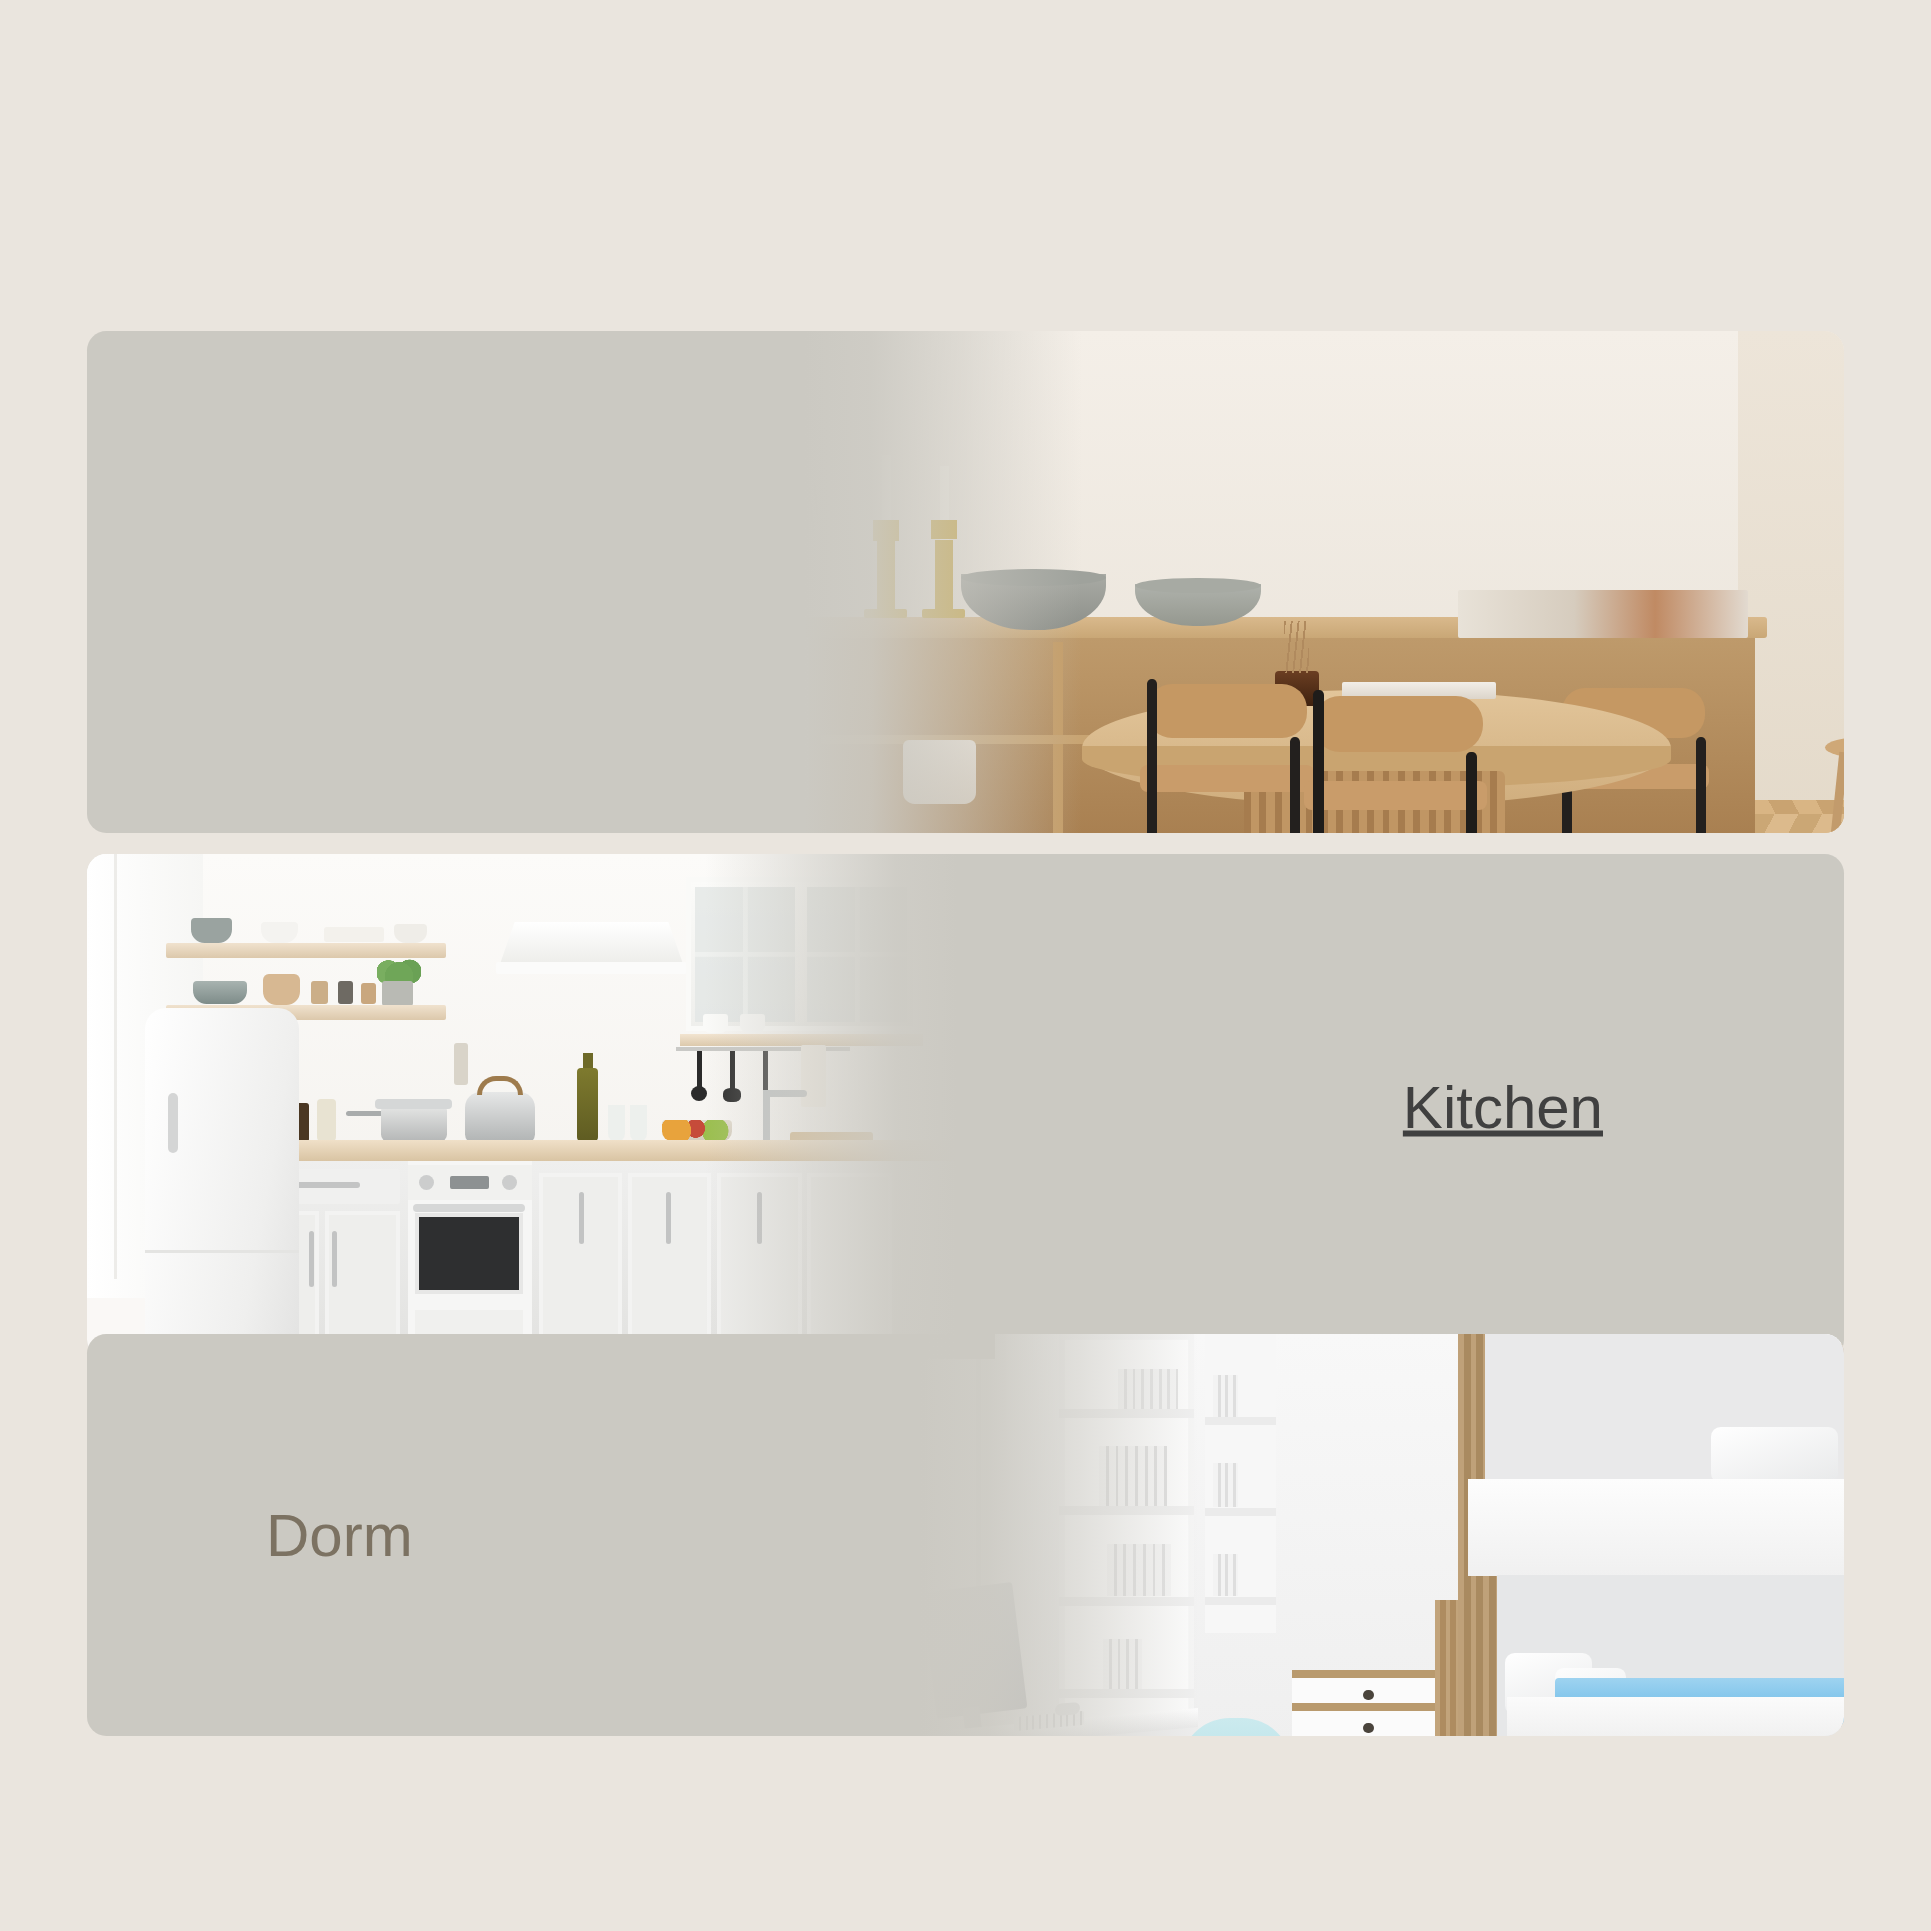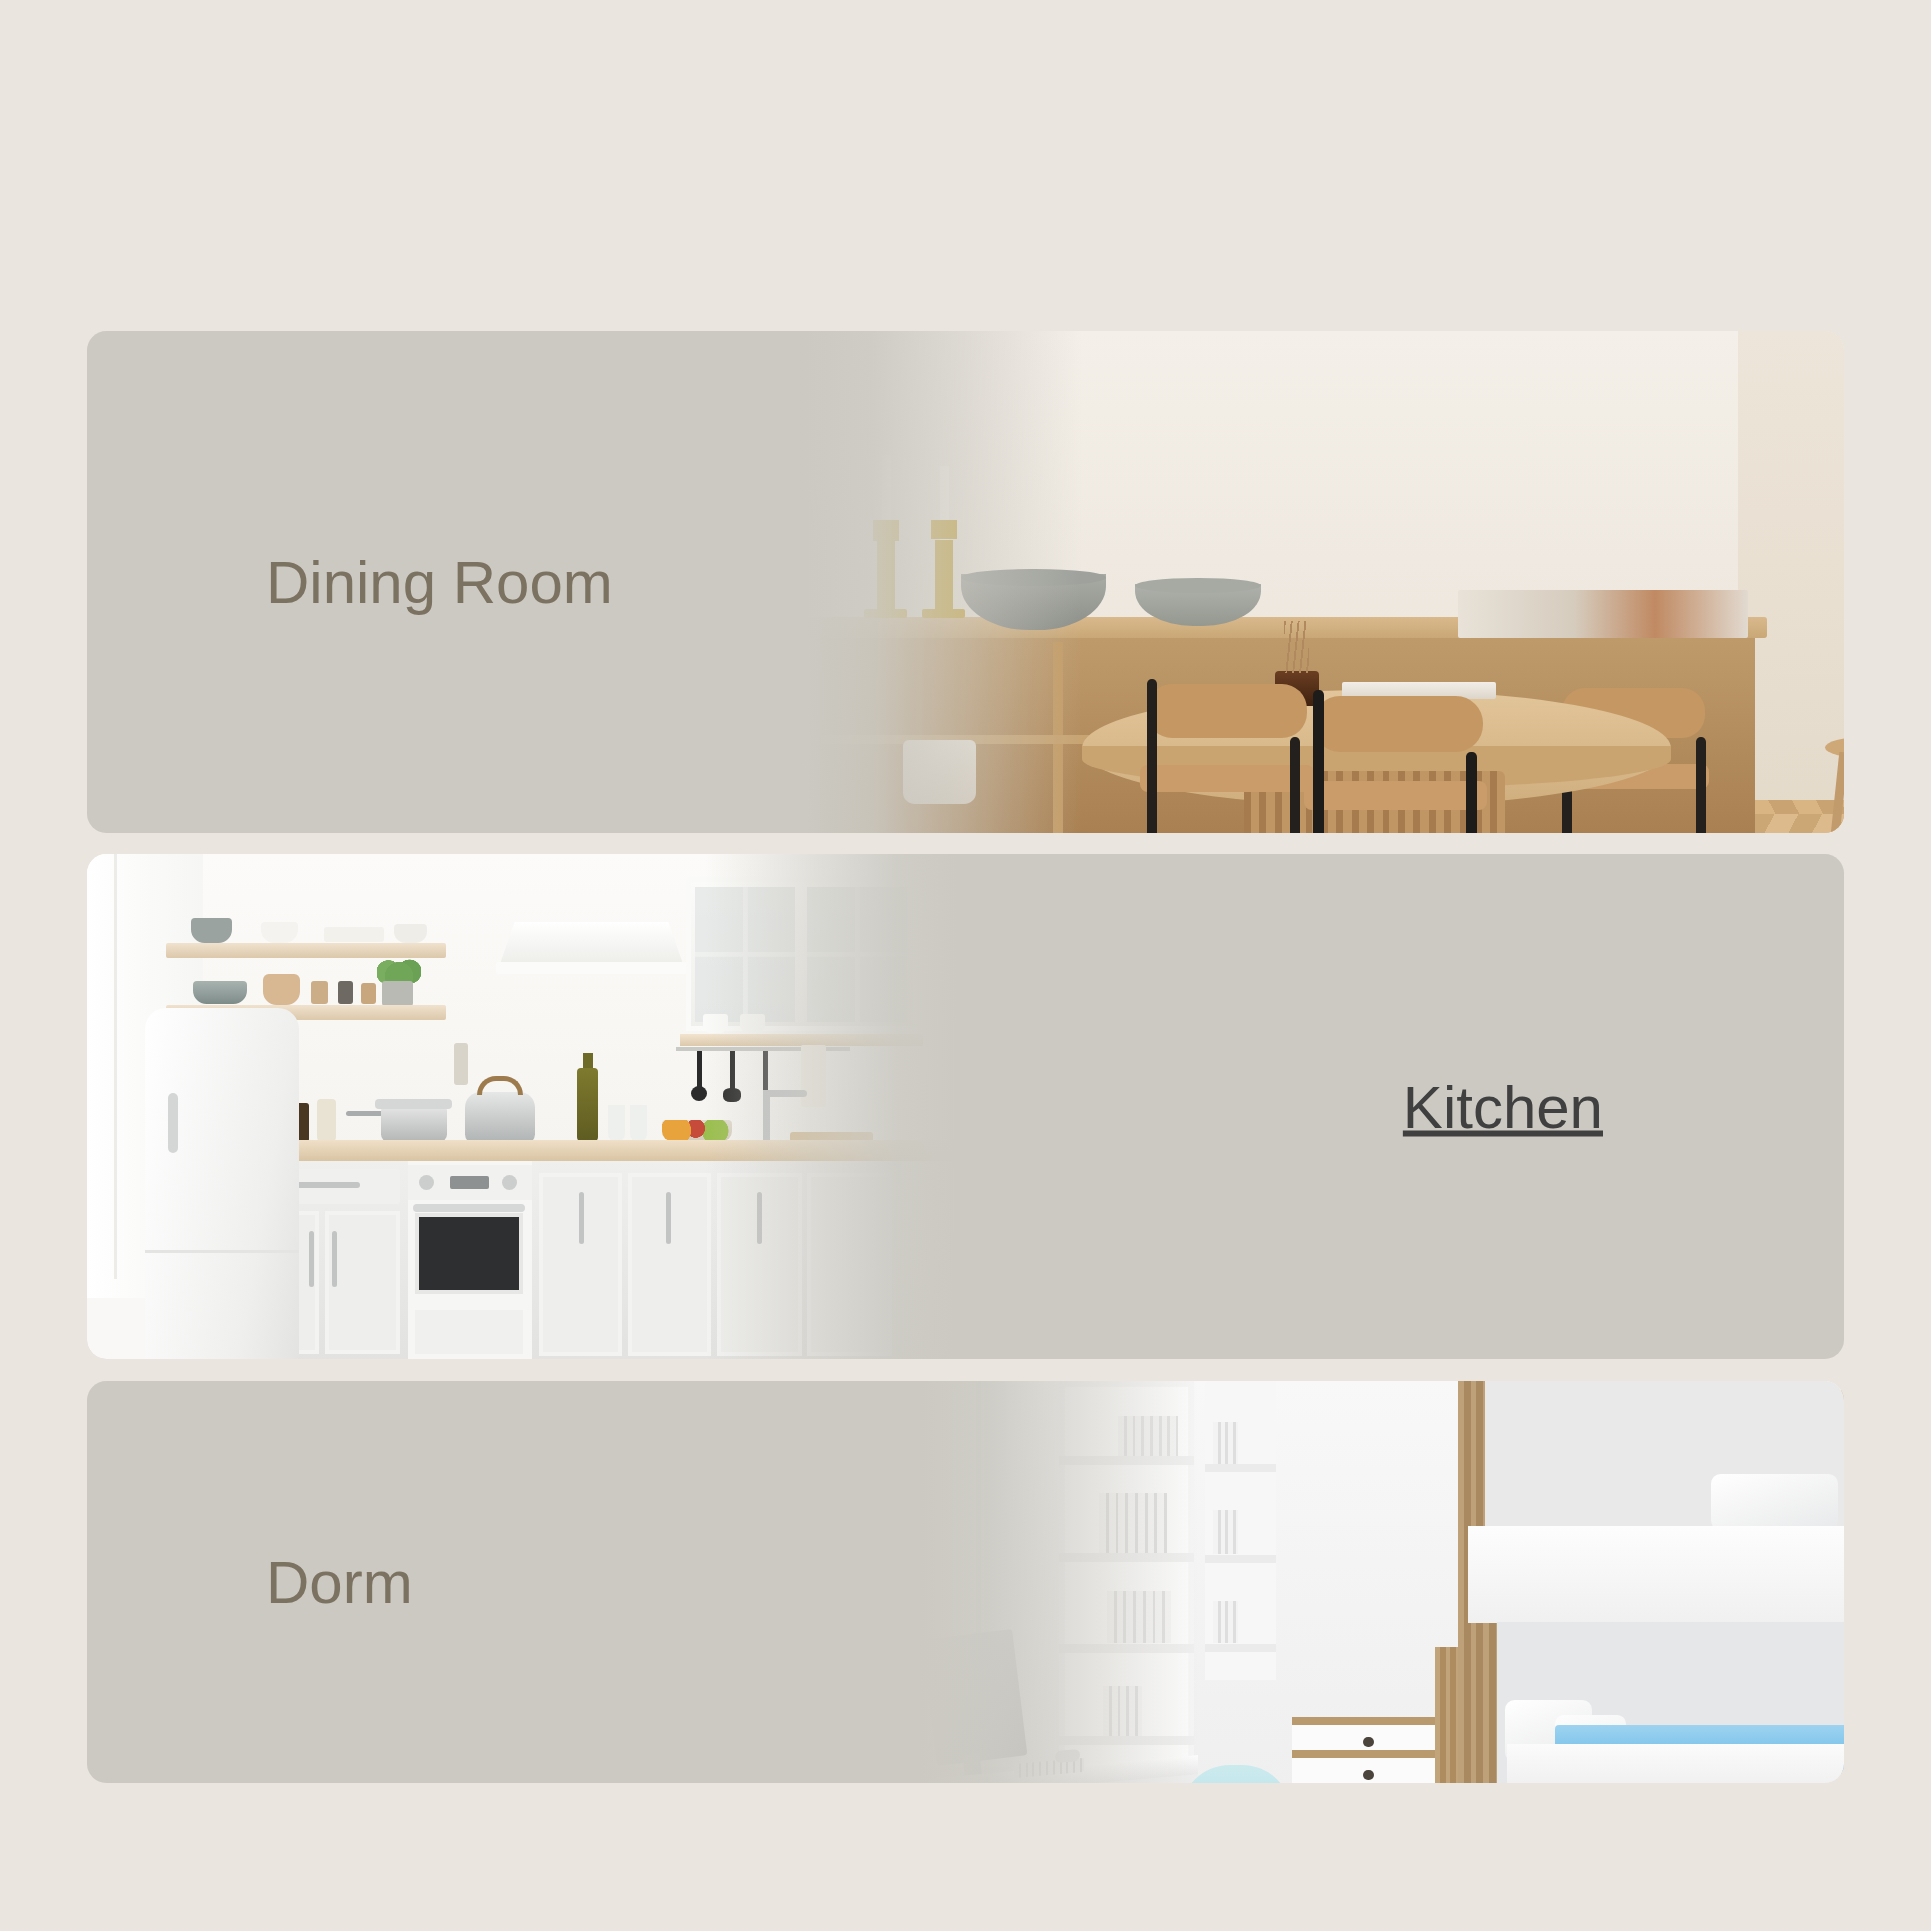--- a/index.html
+++ b/index.html
@@ -27,21 +27,21 @@
   .dot.d2{background:#A39C8D;}
   .dot.d3{background:#CFC8BC;}
 
   
   .card{
     position:absolute;left:87px;width:1757px;
     background:#CBC9C2;border-radius:19.3px;overflow:hidden;
   }
   #card-dining{top:331px;height:502px;}
   #card-kitchen{top:854px;height:505px;}
-  #card-dorm{top:1381px;height:402px;}
+  #card-dorm{top:1334px;height:402px;}
 
   .label{
     position:absolute;
     font-size:60px;font-weight:400;color:#7C7262;
     white-space:nowrap;z-index:9;
   }
   .label.left{left:179px;top:50%;transform:translateY(-50%);}
   .label.right{right:241px;top:50%;transform:translateY(-50%);}
 
   
@@ -331,21 +331,20 @@
       <div class="dn-chairB-seat"></div>
       <div class="dn-chairB-bar"></div>
       <div class="dn-chairB-l1"></div>
       <div class="dn-chairB-l2"></div>
 
       <div class="dn-stool-top"></div>
       <div class="dn-stool-l1"></div>
 
       <div class="fade-l" style="background: linear-gradient(90deg, rgb(203, 201, 194) 0%, rgb(203, 201, 194) 13%, rgba(203, 201, 194, 0.92) 34%, rgba(203, 201, 194, 0.55) 63%, rgba(203, 201, 194, 0) 100%);"></div>
     </div>
-    <div class="label left" style="color: rgb(124, 114, 98);">Dining Room</div>
   </div>
 
   <div class="card" id="card-kitchen" style="background: rgb(203, 201, 194);">
     <div class="scene" id="scene-kitchen">
       <div class="kt-wall"></div>
 
       <div class="kt-win"></div>
       <div class="kt-win-l"></div>
 
       <div class="kt-dish1"></div>

